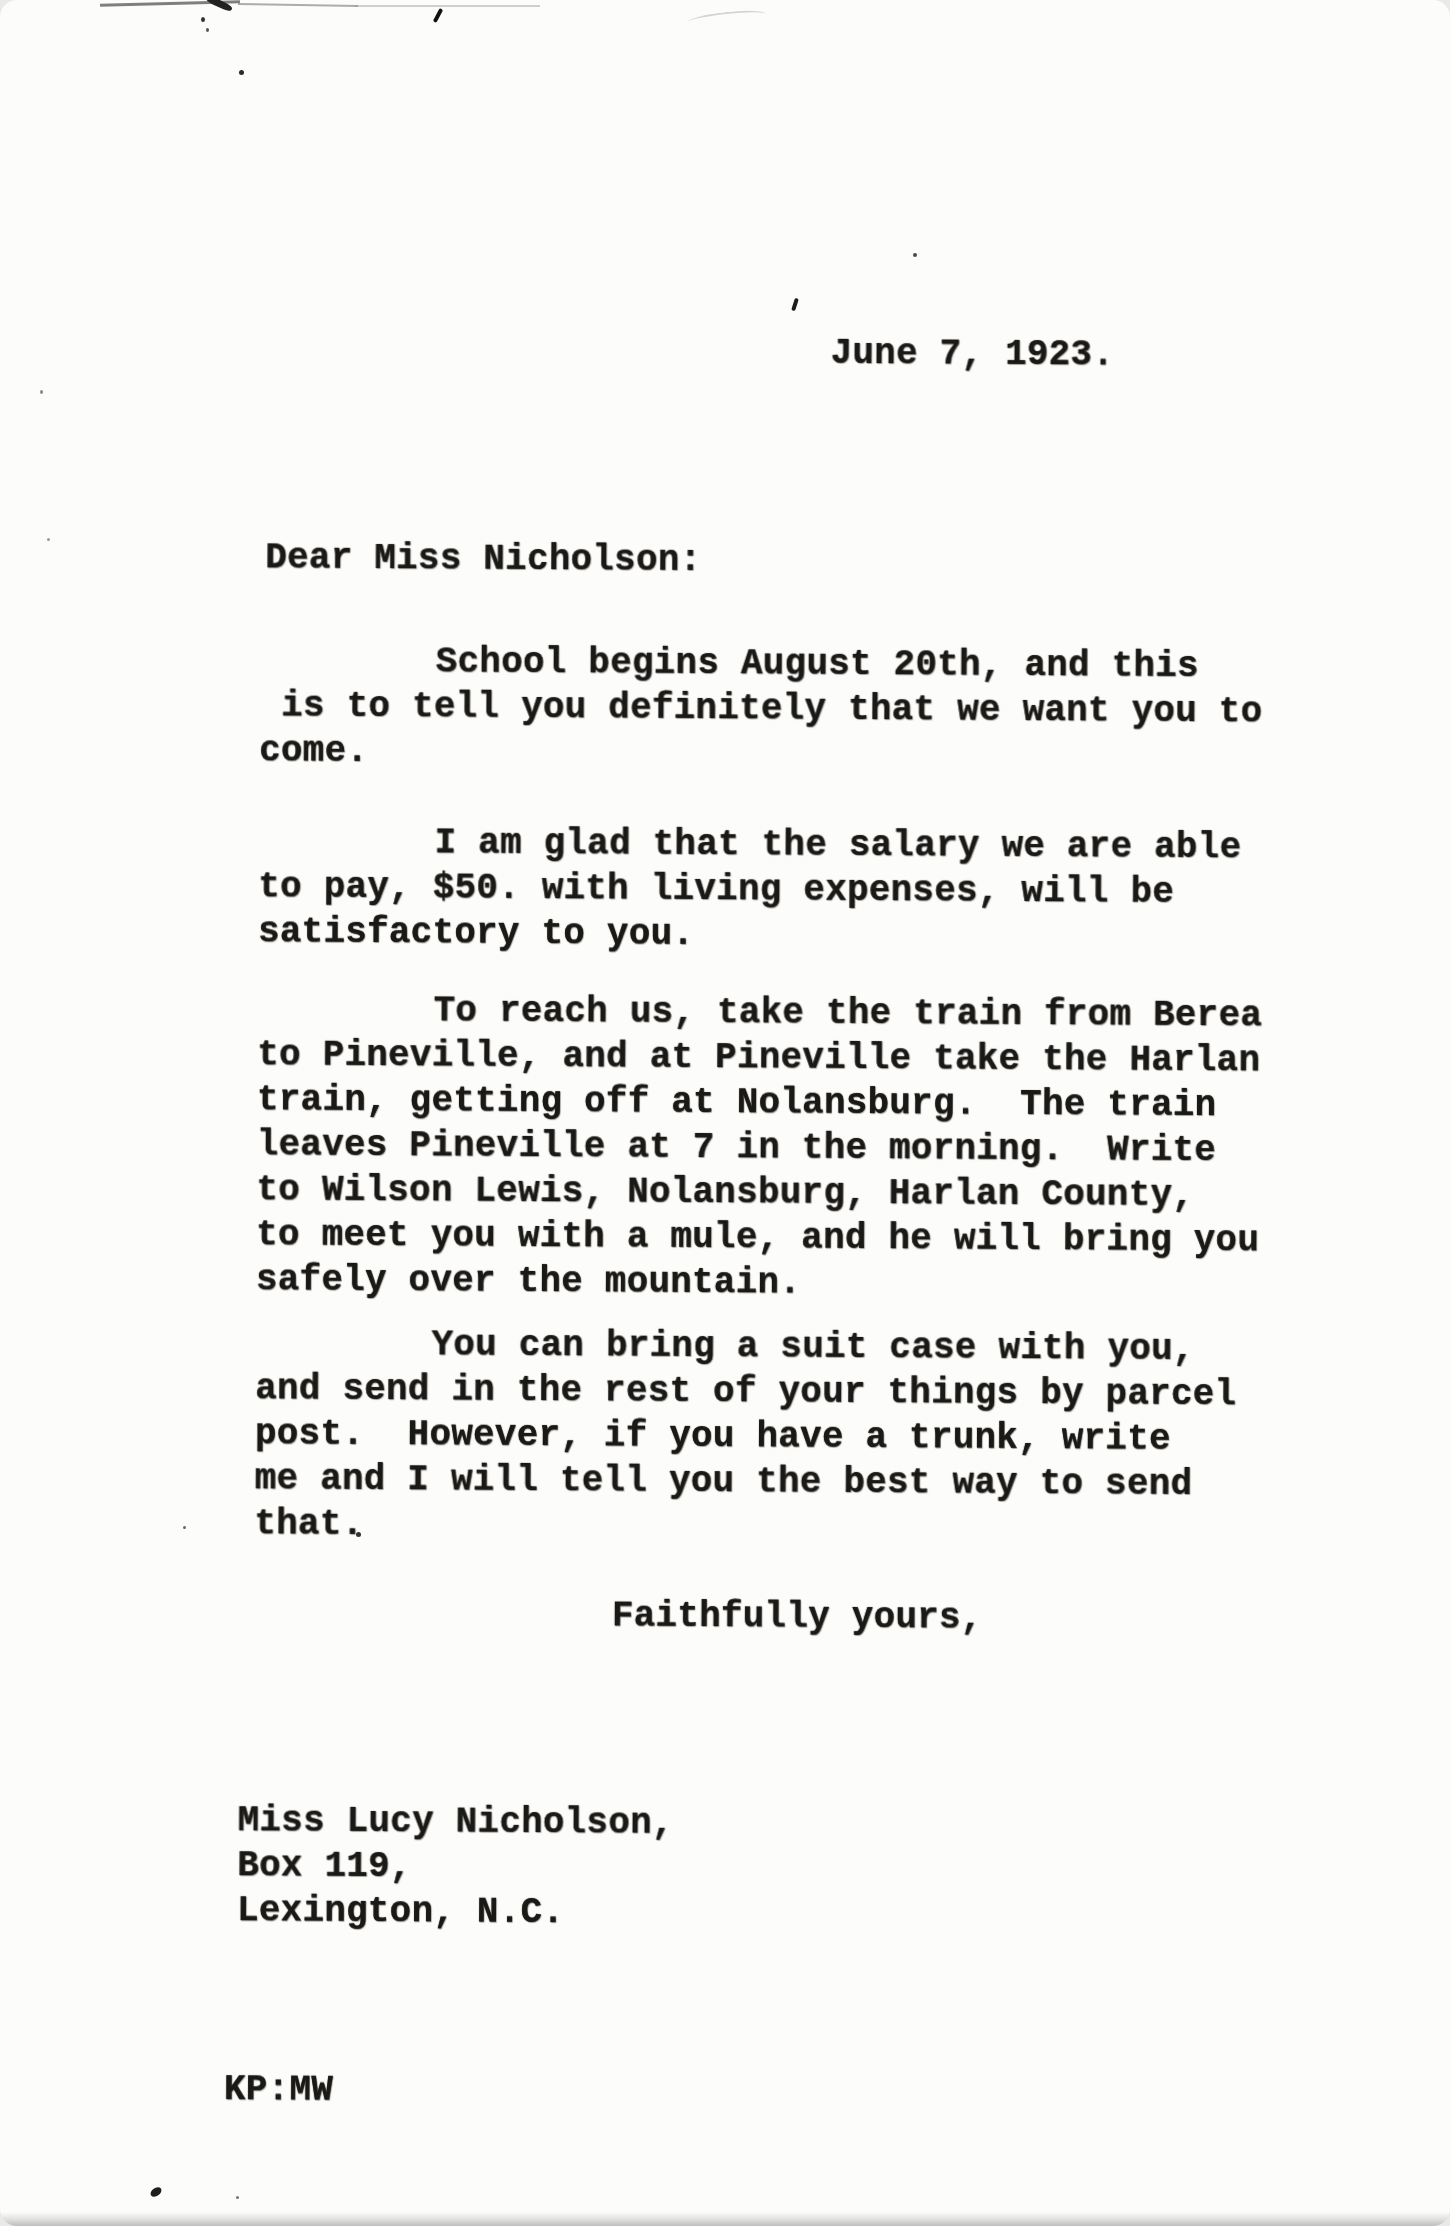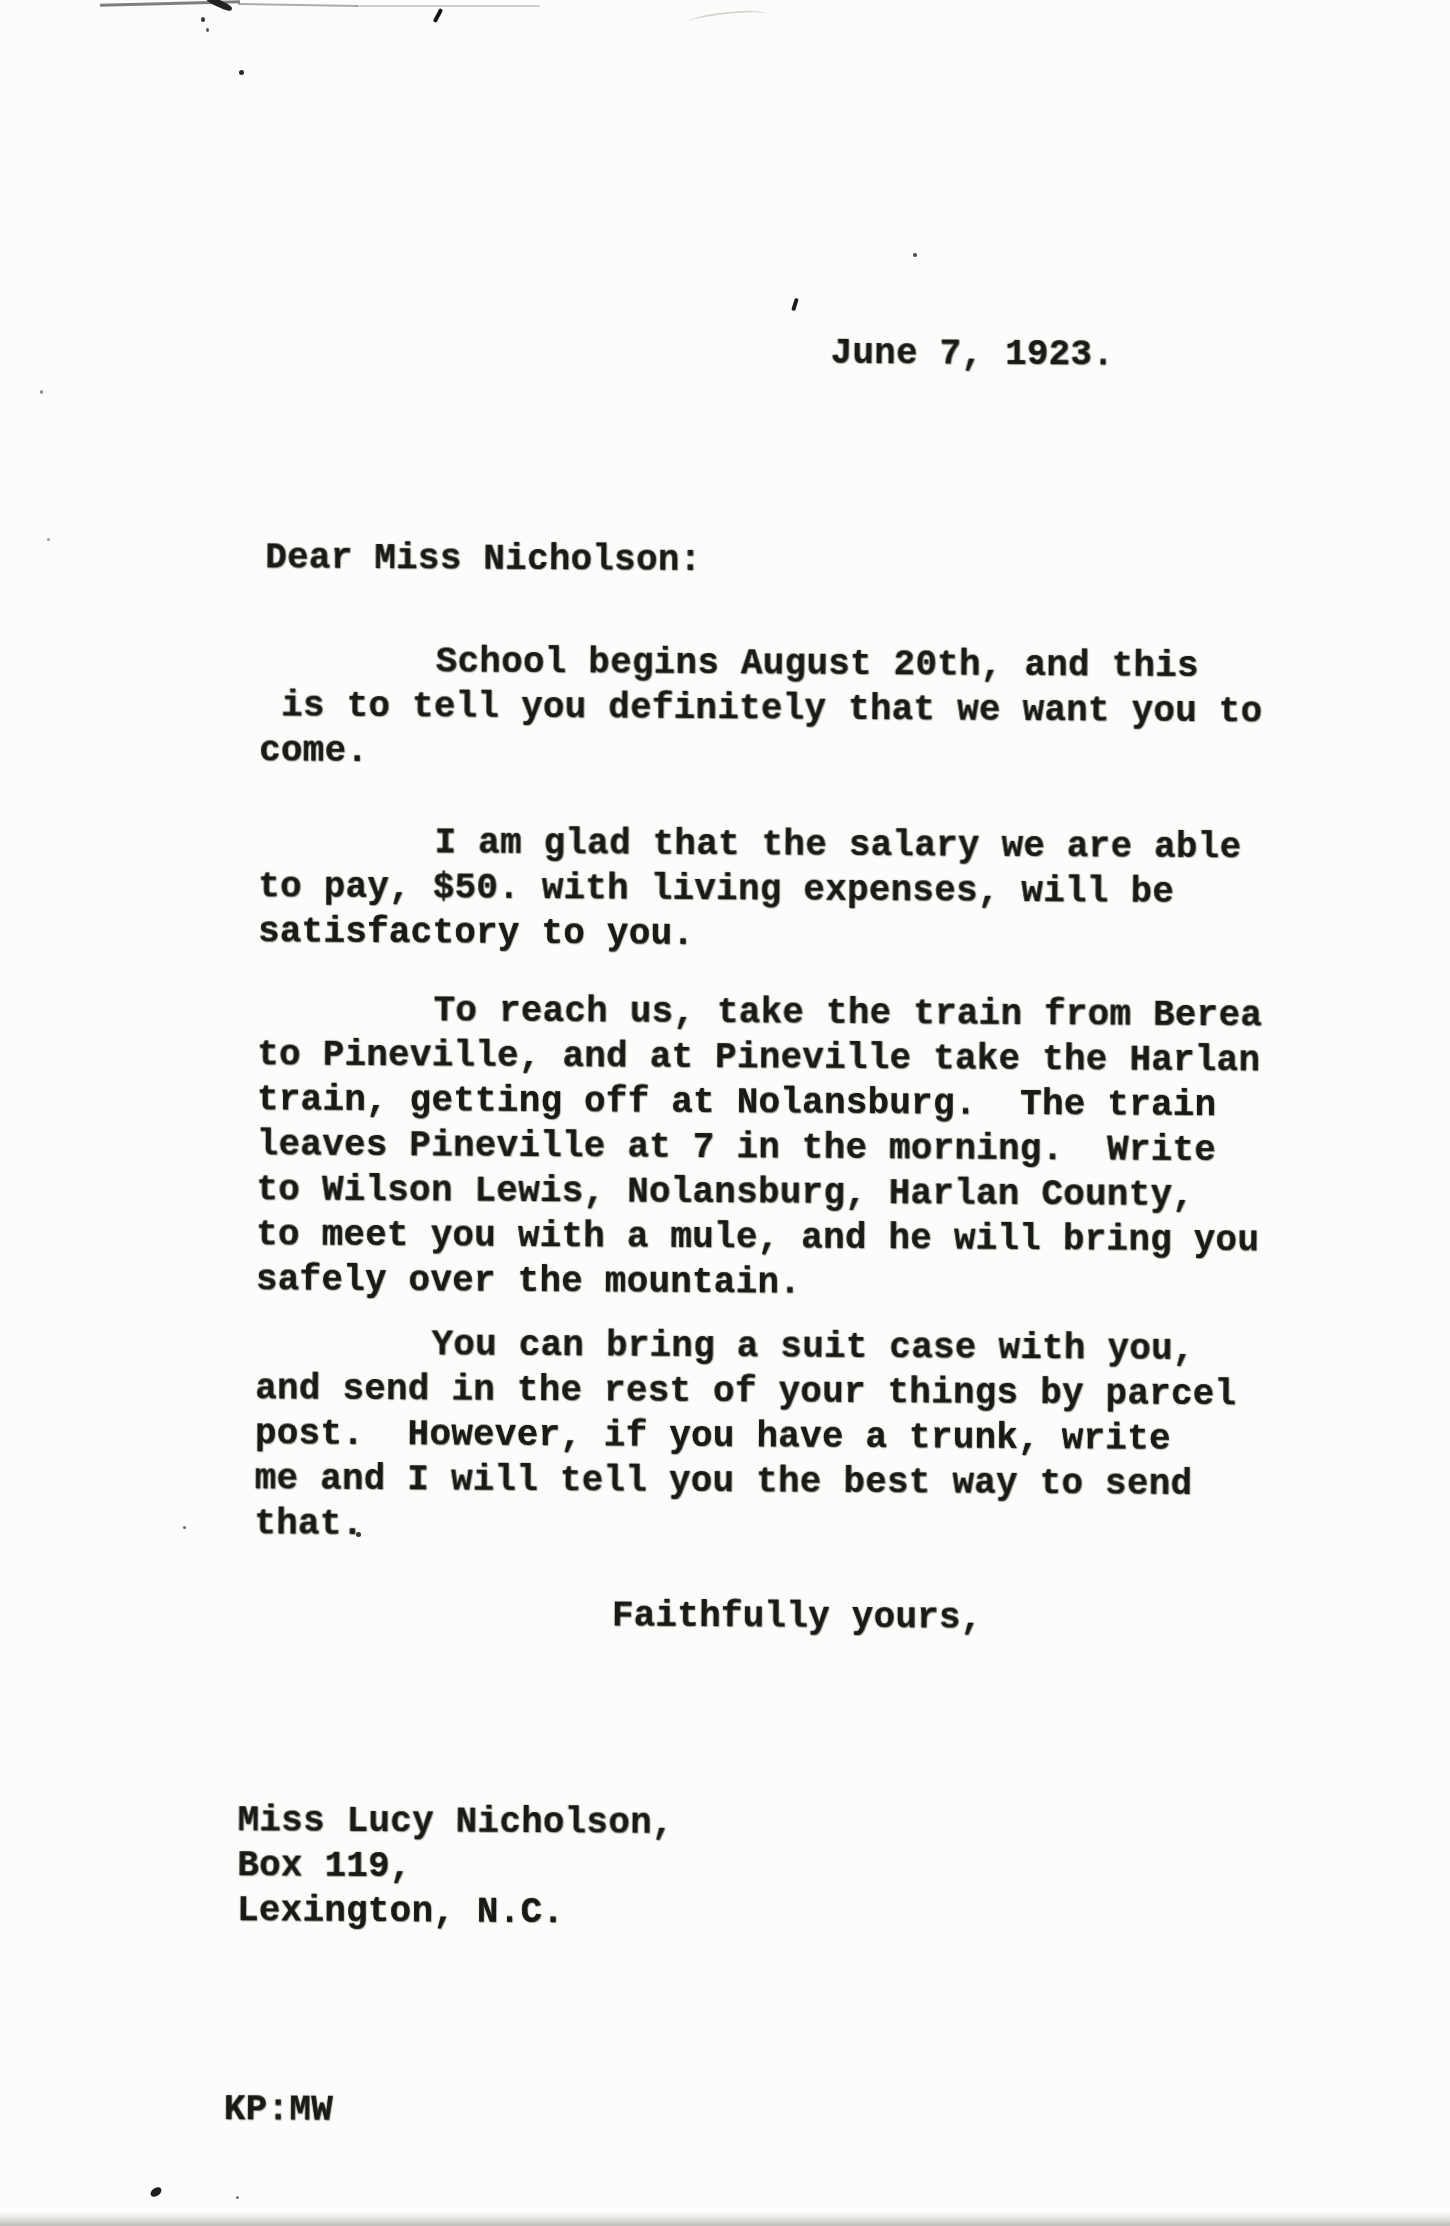--- a/index.html
+++ b/index.html
@@ -2,20 +2,21 @@
 <html><head>
 <meta charset="utf-8">
 <style>
   html,body{margin:0;padding:0;background:#e9e9e7;}
   .page{
     position:relative;
     width:1450px;height:2226px;
     background:#fcfcfb;
     overflow:hidden;
     font-family:"Liberation Mono", monospace;
+    border-radius:17px;
   }
   .content{
     position:absolute;inset:0;
     transform:rotate(0.35deg);
     transform-origin:700px 1100px;
     font-size:36px;
     line-height:45px;
     font-weight:700;
     color:#1b1916;
     letter-spacing:0.2px;
@@ -25,21 +26,21 @@
   .block{position:absolute;white-space:pre-wrap;margin:0;}
   .para{text-indent:176px;}
   #date{top:330px;left:826px;}
   #salutation{top:538px;left:262px;}
   #p1{top:641px;left:257px;width:1140px;}
   #p2{top:822px;left:257px;width:1140px;}
   #p3{top:990px;left:257px;width:1140px;}
   #p4{top:1324px;left:257px;width:1140px;}
   #closing{top:1594px;left:615px;}
   #recipient{top:1801px;left:242px;}
-  #initials{top:2070px;left:230px;margin-top:20px;}
+  #initials{top:2070px;left:230px;}
 
   
   .a{position:absolute;}
   .a1{left:100px;top:2px;width:140px;height:3px;background:#555;transform:rotate(-1.5deg);opacity:.75;}
   .a2{left:205px;top:0;width:28px;height:7px;background:#222;transform:rotate(25deg);border-radius:40%;}
   .a3{left:238px;top:4px;width:120px;height:2px;background:#777;opacity:.6;transform:rotate(1deg);}
   .a4{left:355px;top:5px;width:185px;height:2px;background:#9a9a96;opacity:.45;}
   .a5{left:201px;top:17px;width:4px;height:5px;background:#333;border-radius:50%;}
   .a6{left:206px;top:28px;width:3px;height:4px;background:#555;border-radius:50%;}
   .a7{left:239px;top:70px;width:5px;height:5px;background:#2a2a2a;border-radius:50%;}

